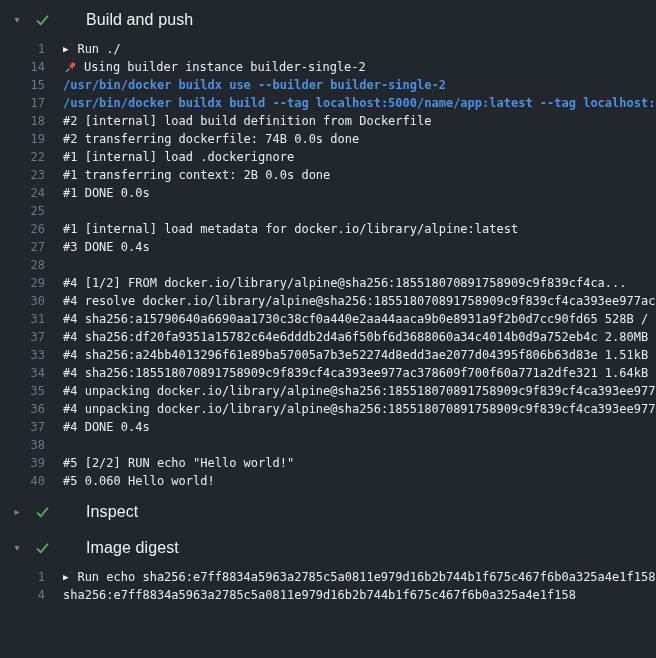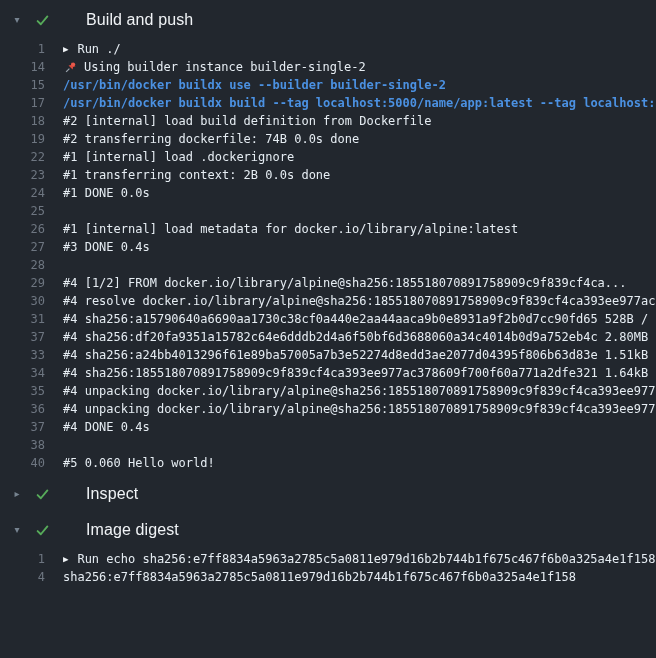--- a/index.html
+++ b/index.html
@@ -74,20 +74,21 @@
         <div class="log-line"><span class="gutter">29</span><span class="content"><span class="txt">#4 [1/2] FROM docker.io/library/alpine@sha256:185518070891758909c9f839cf4ca...</span></span></div>
         <div class="log-line"><span class="gutter">30</span><span class="content"><span class="txt">#4 resolve docker.io/library/alpine@sha256:185518070891758909c9f839cf4ca393ee977ac37</span></span></div>
         <div class="log-line"><span class="gutter">31</span><span class="content"><span class="txt">#4 sha256:a15790640a6690aa1730c38cf0a440e2aa44aaca9b0e8931a9f2b0d7cc90fd65 528B / 52</span></span></div>
         <div class="log-line"><span class="gutter">37</span><span class="content"><span class="txt">#4 sha256:df20fa9351a15782c64e6dddb2d4a6f50bf6d3688060a34c4014b0d9a752eb4c 2.80MB / 2</span></span></div>
         <div class="log-line"><span class="gutter">33</span><span class="content"><span class="txt">#4 sha256:a24bb4013296f61e89ba57005a7b3e52274d8edd3ae2077d04395f806b63d83e 1.51kB / 1</span></span></div>
         <div class="log-line"><span class="gutter">34</span><span class="content"><span class="txt">#4 sha256:185518070891758909c9f839cf4ca393ee977ac378609f700f60a771a2dfe321 1.64kB / 1</span></span></div>
         <div class="log-line"><span class="gutter">35</span><span class="content"><span class="txt">#4 unpacking docker.io/library/alpine@sha256:185518070891758909c9f839cf4ca393ee977ac</span></span></div>
         <div class="log-line"><span class="gutter">36</span><span class="content"><span class="txt">#4 unpacking docker.io/library/alpine@sha256:185518070891758909c9f839cf4ca393ee977ac</span></span></div>
         <div class="log-line"><span class="gutter">37</span><span class="content"><span class="txt">#4 DONE 0.4s</span></span></div>
         <div class="log-line"><span class="gutter">38</span><span class="content"><span class="txt"></span></span></div>
+        <div class="log-line"><span class="gutter">39</span><span class="content"><span class="txt">#5 [2/2] RUN echo "Hello world!"</span></span></div>
         <div class="log-line"><span class="gutter">40</span><span class="content"><span class="txt">#5 0.060 Hello world!</span></span></div>
       </div>
     </div>
     <div class="section">
       <div class="section-header">
         <span class="chev">▸</span>
         <span class="check">
           <svg width="15" height="15" viewBox="0 0 16 16">
             <path fill="none" stroke="#57ab5a" stroke-width="2" stroke-linecap="round" stroke-linejoin="round" d="M2.8 8.6l3.4 3.4 7-8.4"></path>
           </svg>

